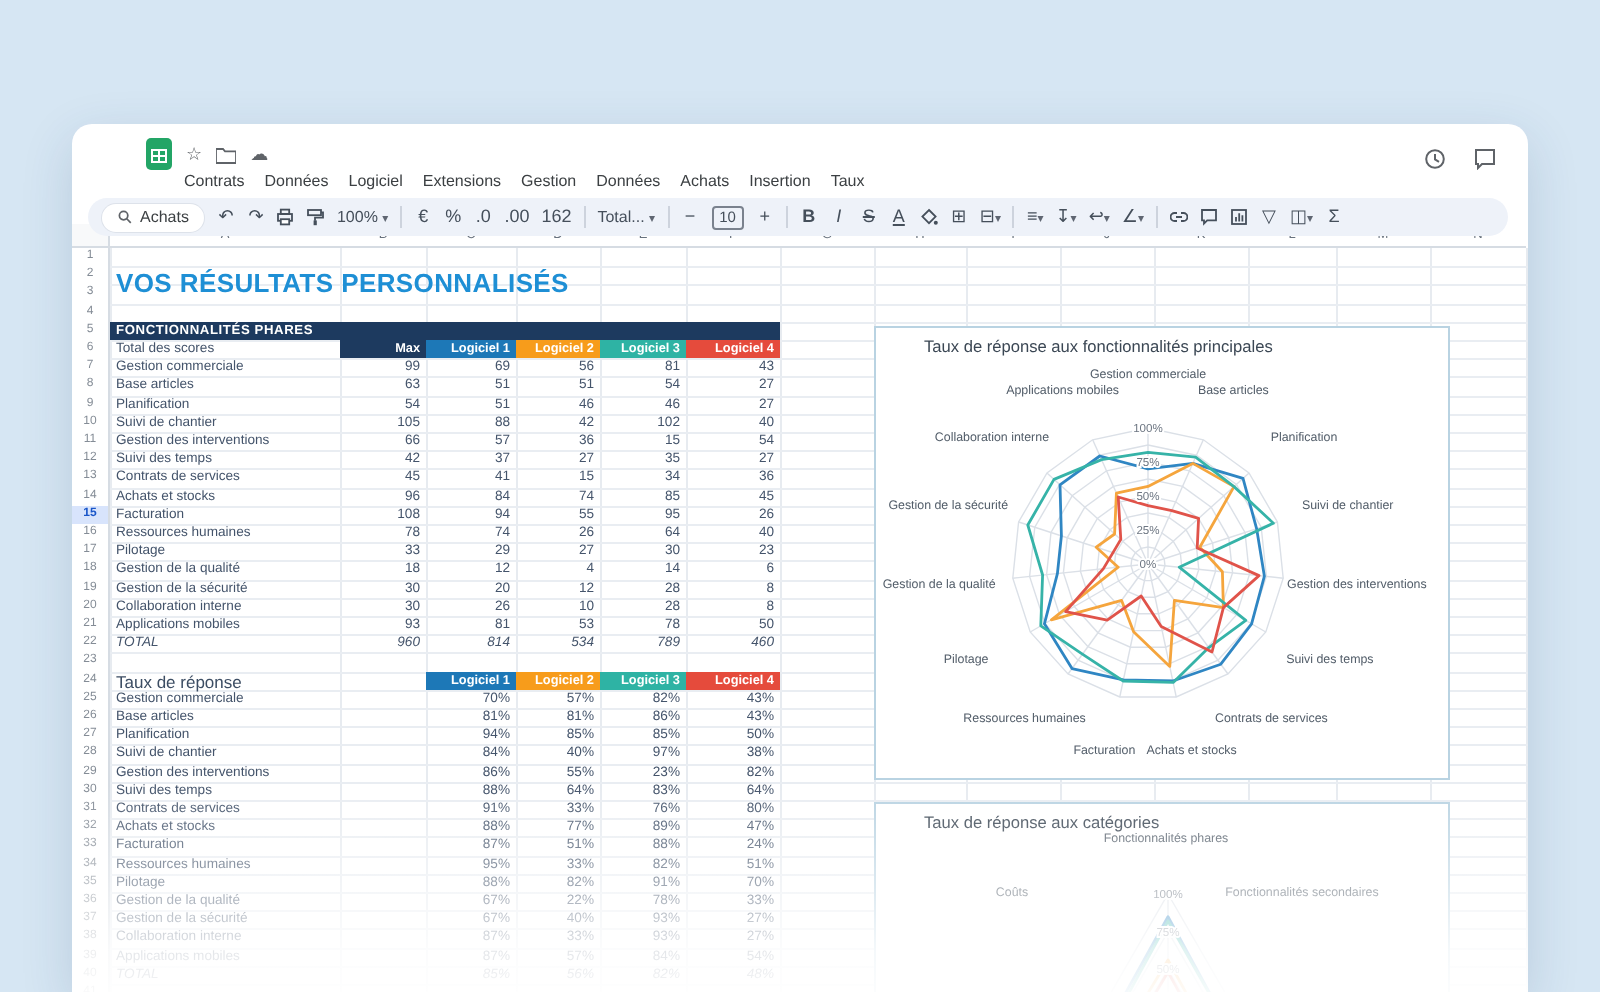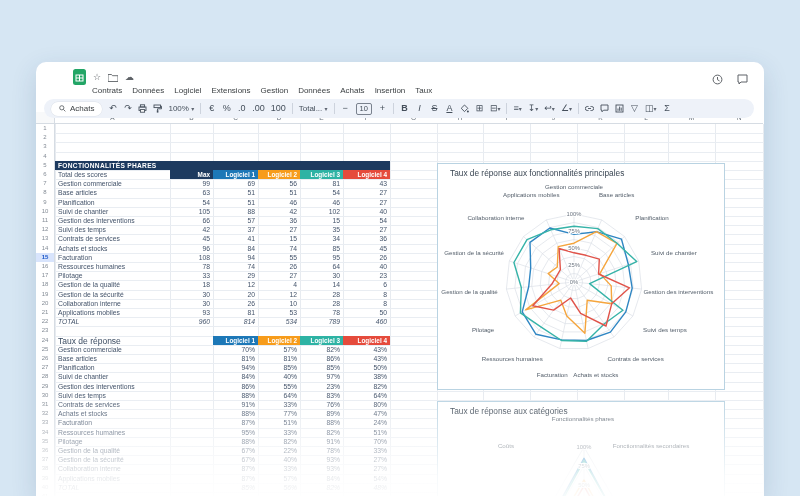--- a/index.html
+++ b/index.html
@@ -54,21 +54,21 @@
   .band{position:absolute;background:#1d3a5f;color:#fff;font-weight:bold;font-size:6.6px;
         letter-spacing:.3px;line-height:9.4px;padding-left:3px;box-sizing:border-box;white-space:nowrap;}
   .totalrow{font-style:italic;}
   .sheettitle{position:absolute;left:22px;font-size:13px;font-weight:bold;color:#1e8fd5;
               letter-spacing:.2px;white-space:nowrap;z-index:2;}
   .s2hdr{font-size:8.5px;color:#3c4d63;padding-left:3px;line-height:10px;}
   
   .chartbox{position:absolute;left:401px;width:288px;background:#fff;border:1px solid #b9d3e2;z-index:10;box-sizing:border-box;}
   #chartbox1{top:101px;height:227px;}
   #chartbox2{top:339px;height:170px;}
-  .charttitle{position:absolute;left:12px;top:4px;font-size:8.3px;color:#3b4754;white-space:nowrap;z-index:2;}
+  .charttitle{position:absolute;left:24px;top:4px;font-size:8.3px;color:#3b4754;white-space:nowrap;z-index:2;}
   .chartsvg{position:absolute;left:0;top:0;}
   
   .fade{position:absolute;left:0;right:0;top:330px;bottom:0;z-index:50;pointer-events:none;
     background:linear-gradient(180deg,rgba(255,255,255,0) 0%,rgba(255,255,255,.45) 45%,rgba(255,255,255,.85) 80%,rgba(255,255,255,.95) 100%);}
 </style>
 </head>
 <body>
 
 <div class="window">
 
@@ -126,21 +126,21 @@
       <rect x="1" y="1" width="6.5" height="2.6" fill="none" stroke="#454f5b" stroke-width="0.9"></rect>
       <path d="M7.5 2.2 h1 v2.6 h-4 v1.6" fill="none" stroke="#454f5b" stroke-width="0.9"></path>
       <rect x="3.8" y="6.2" width="1.6" height="2.4" fill="#454f5b"></rect>
     </svg>
     <span><span>100%</span> <span class="dd">▾</span></span>
     <span class="tsep"></span>
     <span class="tbi">€</span>
     <span class="tbi">%</span>
     <span class="tbi">.0</span>
     <span class="tbi">.00</span>
-    <span class="tbi">100</span>
+    <span class="tbi">162</span>
     <span class="tsep"></span>
     <span><span>Total...</span> <span class="dd">▾</span></span>
     <span class="tsep"></span>
     <span class="tbi">−</span>
     <span class="sizebox">10</span>
     <span class="tbi">+</span>
     <span class="tsep"></span>
     <span class="tbi" style="font-weight:bold">B</span>
     <span class="tbi" style="font-style:italic">I</span>
     <span class="tbi strike">S</span>
@@ -279,20 +279,21 @@
       <div class="hline" style="left: 19px; top: 297.2px; width: 709px;"></div>
       <div class="hline" style="left: 19px; top: 306.4px; width: 709px;"></div>
       <div class="hline" style="left: 19px; top: 315.6px; width: 709px;"></div>
       <div class="hline" style="left: 19px; top: 324.8px; width: 709px;"></div>
       <div class="hline" style="left: 19px; top: 334px; width: 709px;"></div>
       <div class="hline" style="left: 19px; top: 343.2px; width: 709px;"></div>
       <div class="hline" style="left: 19px; top: 352.4px; width: 709px;"></div>
       <div class="hline" style="left: 19px; top: 361.6px; width: 709px;"></div>
       <div class="hline" style="left: 19px; top: 370.8px; width: 709px;"></div>
       <div class="hline" style="left: 19px; top: 380px; width: 709px;"></div>
+      <div class="sheettitle" style="top: 22.2px;">VOS RÉSULTATS PERSONNALISÉS</div>
       <div class="band" style="left: 19px; top: 48.8px; width: 335px; height: 9.2px;">FONCTIONNALITÉS PHARES</div>
       <div class="cell lbl" style="left: 19px; top: 58px; width: 115px; height: 9.2px;">Total des scores</div>
       <div class="cell max" style="left: 134px; top: 58px; width: 43px; height: 9.2px;">Max</div>
       <div class="cell phdr" style="left: 177px; top: 58px; width: 45px; height: 9.2px; background: rgb(29, 120, 183);">Logiciel 1</div>
       <div class="cell phdr" style="left: 222px; top: 58px; width: 42px; height: 9.2px; background: rgb(247, 156, 27);">Logiciel 2</div>
       <div class="cell phdr" style="left: 264px; top: 58px; width: 43px; height: 9.2px; background: rgb(46, 179, 164);">Logiciel 3</div>
       <div class="cell phdr" style="left: 307px; top: 58px; width: 47px; height: 9.2px; background: rgb(229, 75, 60);">Logiciel 4</div>
       <div class="cell lbl" style="left: 19px; top: 67.2px; width: 115px; height: 9.2px;">Gestion commerciale</div>
       <div class="cell val" style="left: 134px; top: 67.2px; width: 43px; height: 9.2px;">99</div>
       <div class="cell val" style="left: 177px; top: 67.2px; width: 45px; height: 9.2px;">69</div>

